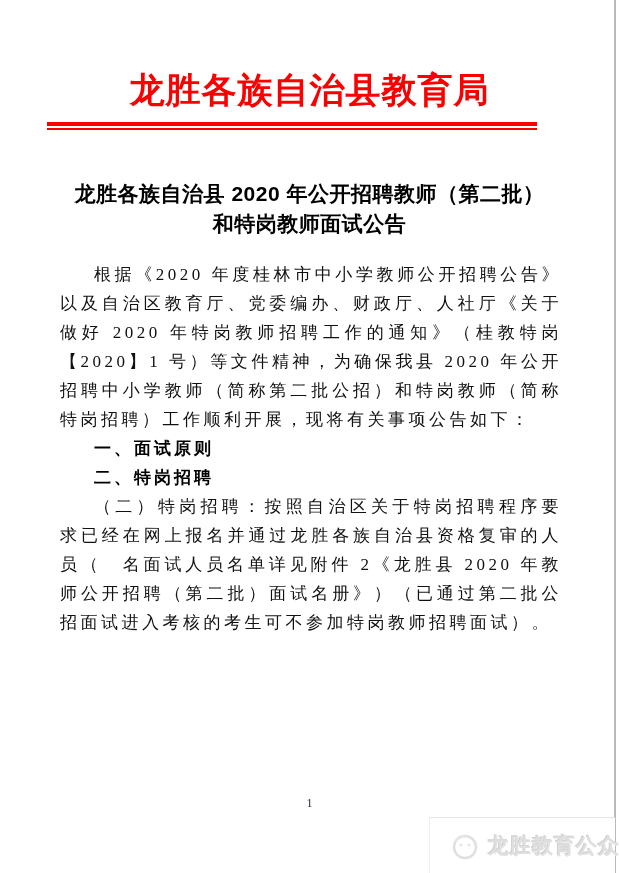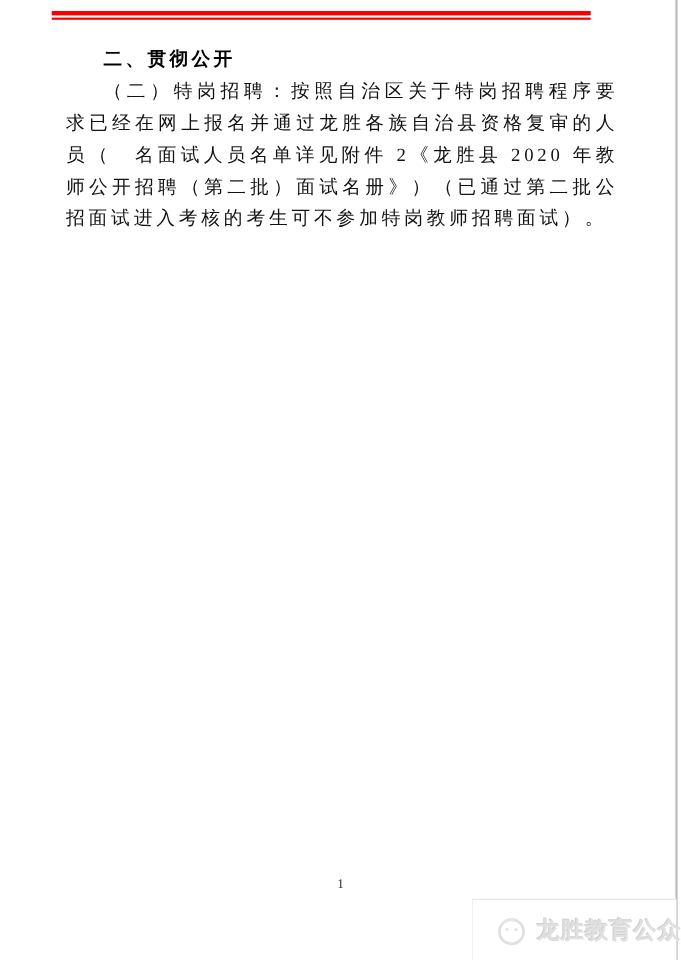--- a/index.html
+++ b/index.html
@@ -110,26 +110,33 @@
   }
 </style>
 </head>
 <body>
 
 <div class="page">
 
   <div class="right-edge"></div>
 
   <header>
+    <div class="org-name">龙胜各族自治县教育局</div>
     <div class="red-rule"></div>
   </header>
 
+  <h1 class="doc-title">
+    <span class="line">龙胜各族自治县 2020 年公开招聘教师（第二批）</span>
+    <span class="line">和特岗教师面试公告</span>
+  </h1>
 
   <main class="doc-body">
-    <h2>二、贯彻公开</h2>
+    <p>根据《2020 年度桂林市中小学教师公开招聘公告》以及自治区教育厅、党委编办、财政厅、人社厅《关于做好 2020 年特岗教师招聘工作的通知》（桂教特岗【2020】1 号）等文件精神，为确保我县 2020 年公开招聘中小学教师（简称第二批公招）和特岗教师（简称特岗招聘）工作顺利开展，现将有关事项公告如下：</p>
+    <h2>一、面试原则</h2>
+    <h2>二、特岗招聘</h2>
     <p>（二）特岗招聘：按照自治区关于特岗招聘程序要求已经在网上报名并通过龙胜各族自治县资格复审的人员（　名面试人员名单详见附件 2《龙胜县 2020 年教师公开招聘（第二批）面试名册》）（已通过第二批公招面试进入考核的考生可不参加特岗教师招聘面试）。</p>
   </main>
 
   <div class="page-number">1</div>
 
   <div class="watermark">
     <svg class="wm-icon" width="30" height="30" viewBox="0 0 30 30" aria-hidden="true">
       <circle cx="15" cy="16" r="11" fill="none" stroke="#e0e0e0" stroke-width="2.5"></circle>
       <path d="M6 10 Q10 3 17 6" fill="none" stroke="#e6e6e6" stroke-width="2" stroke-linecap="round"></path>
       <circle cx="11" cy="14" r="1.6" fill="#e6e6e6"></circle>

